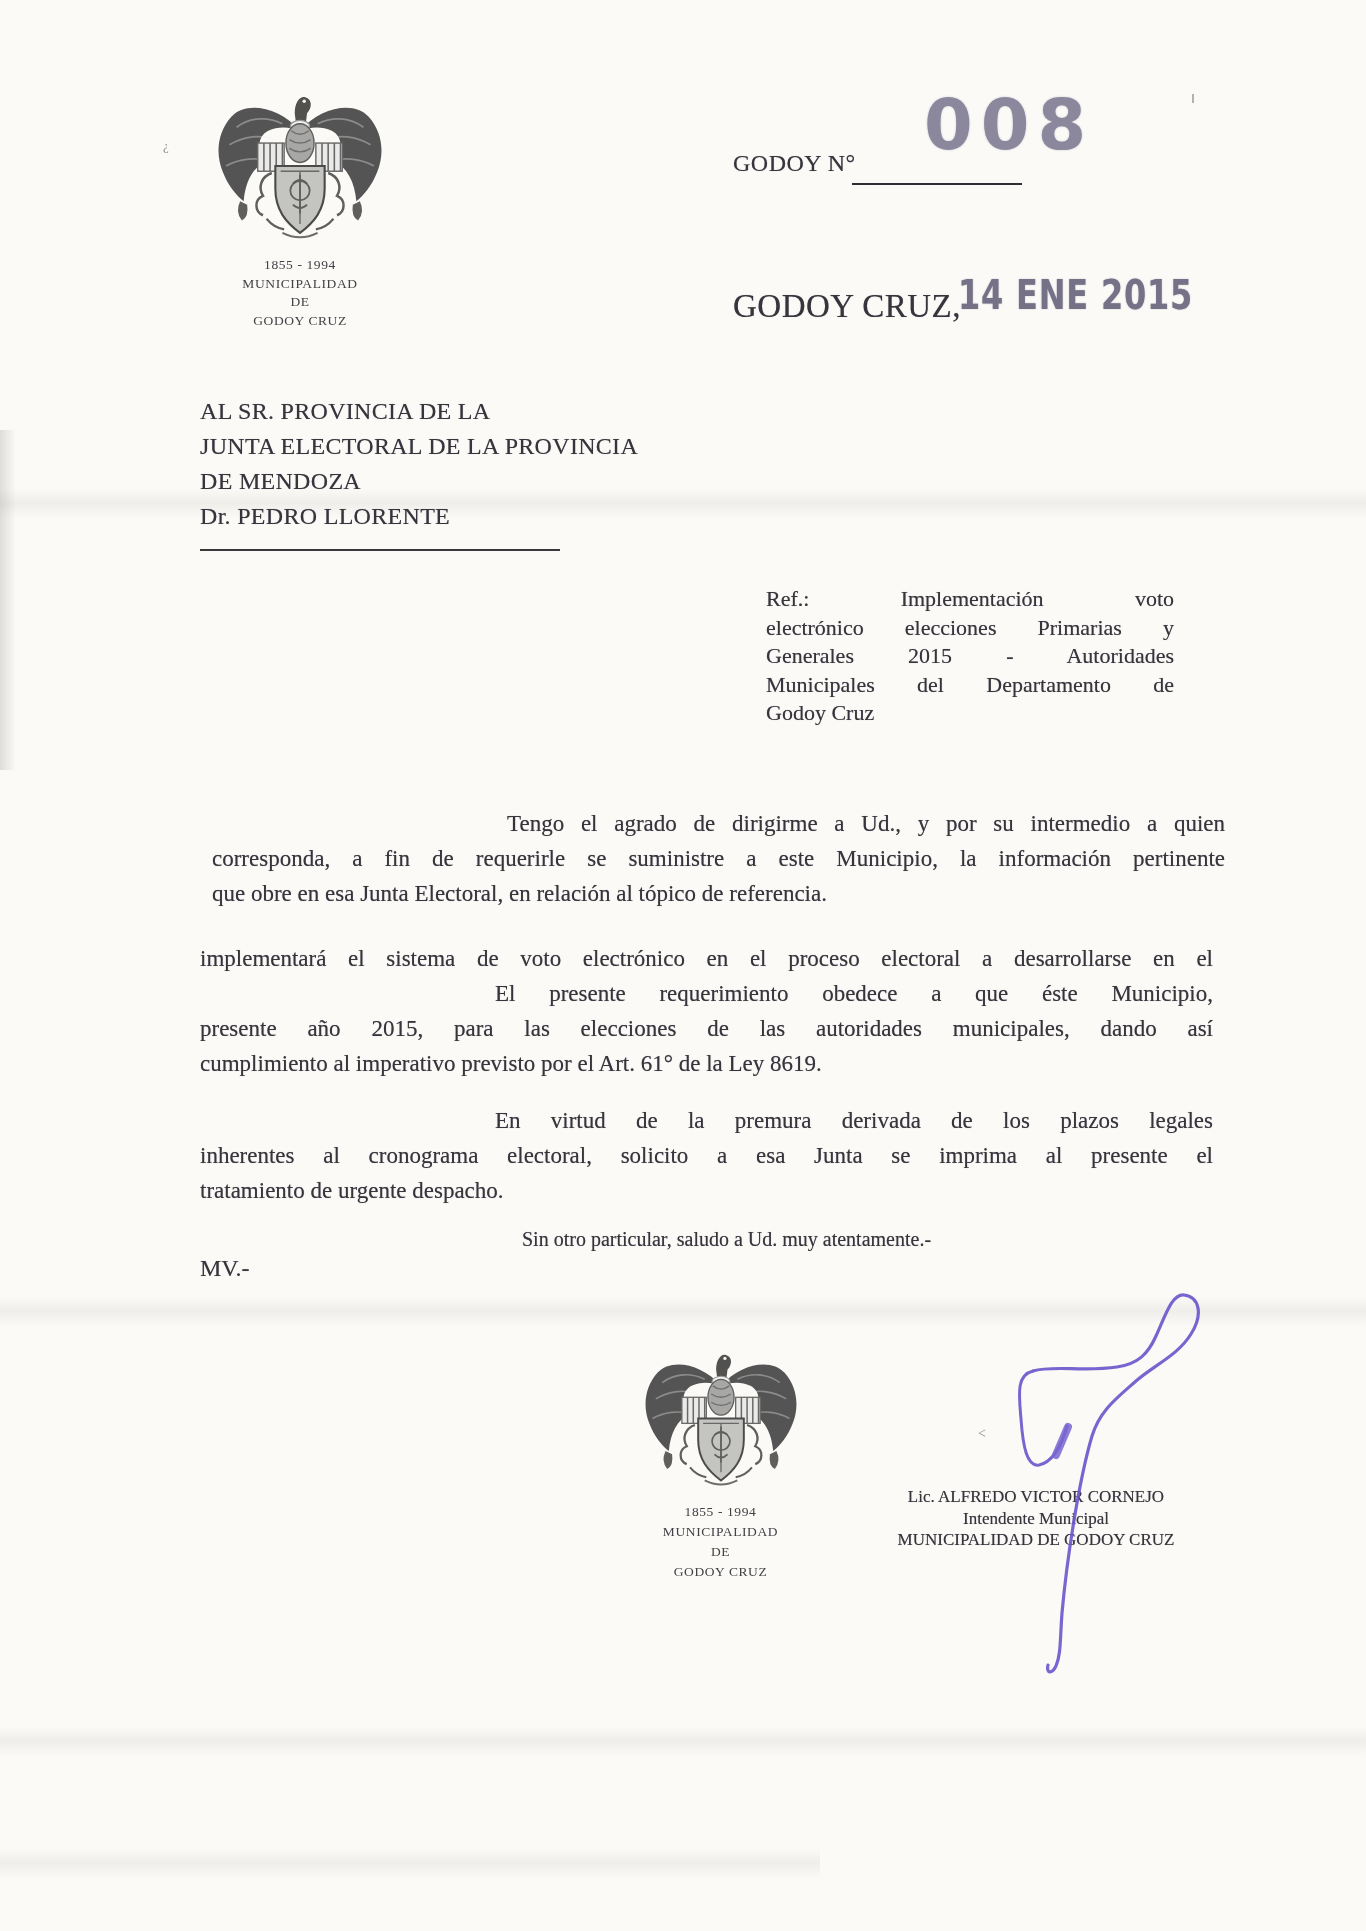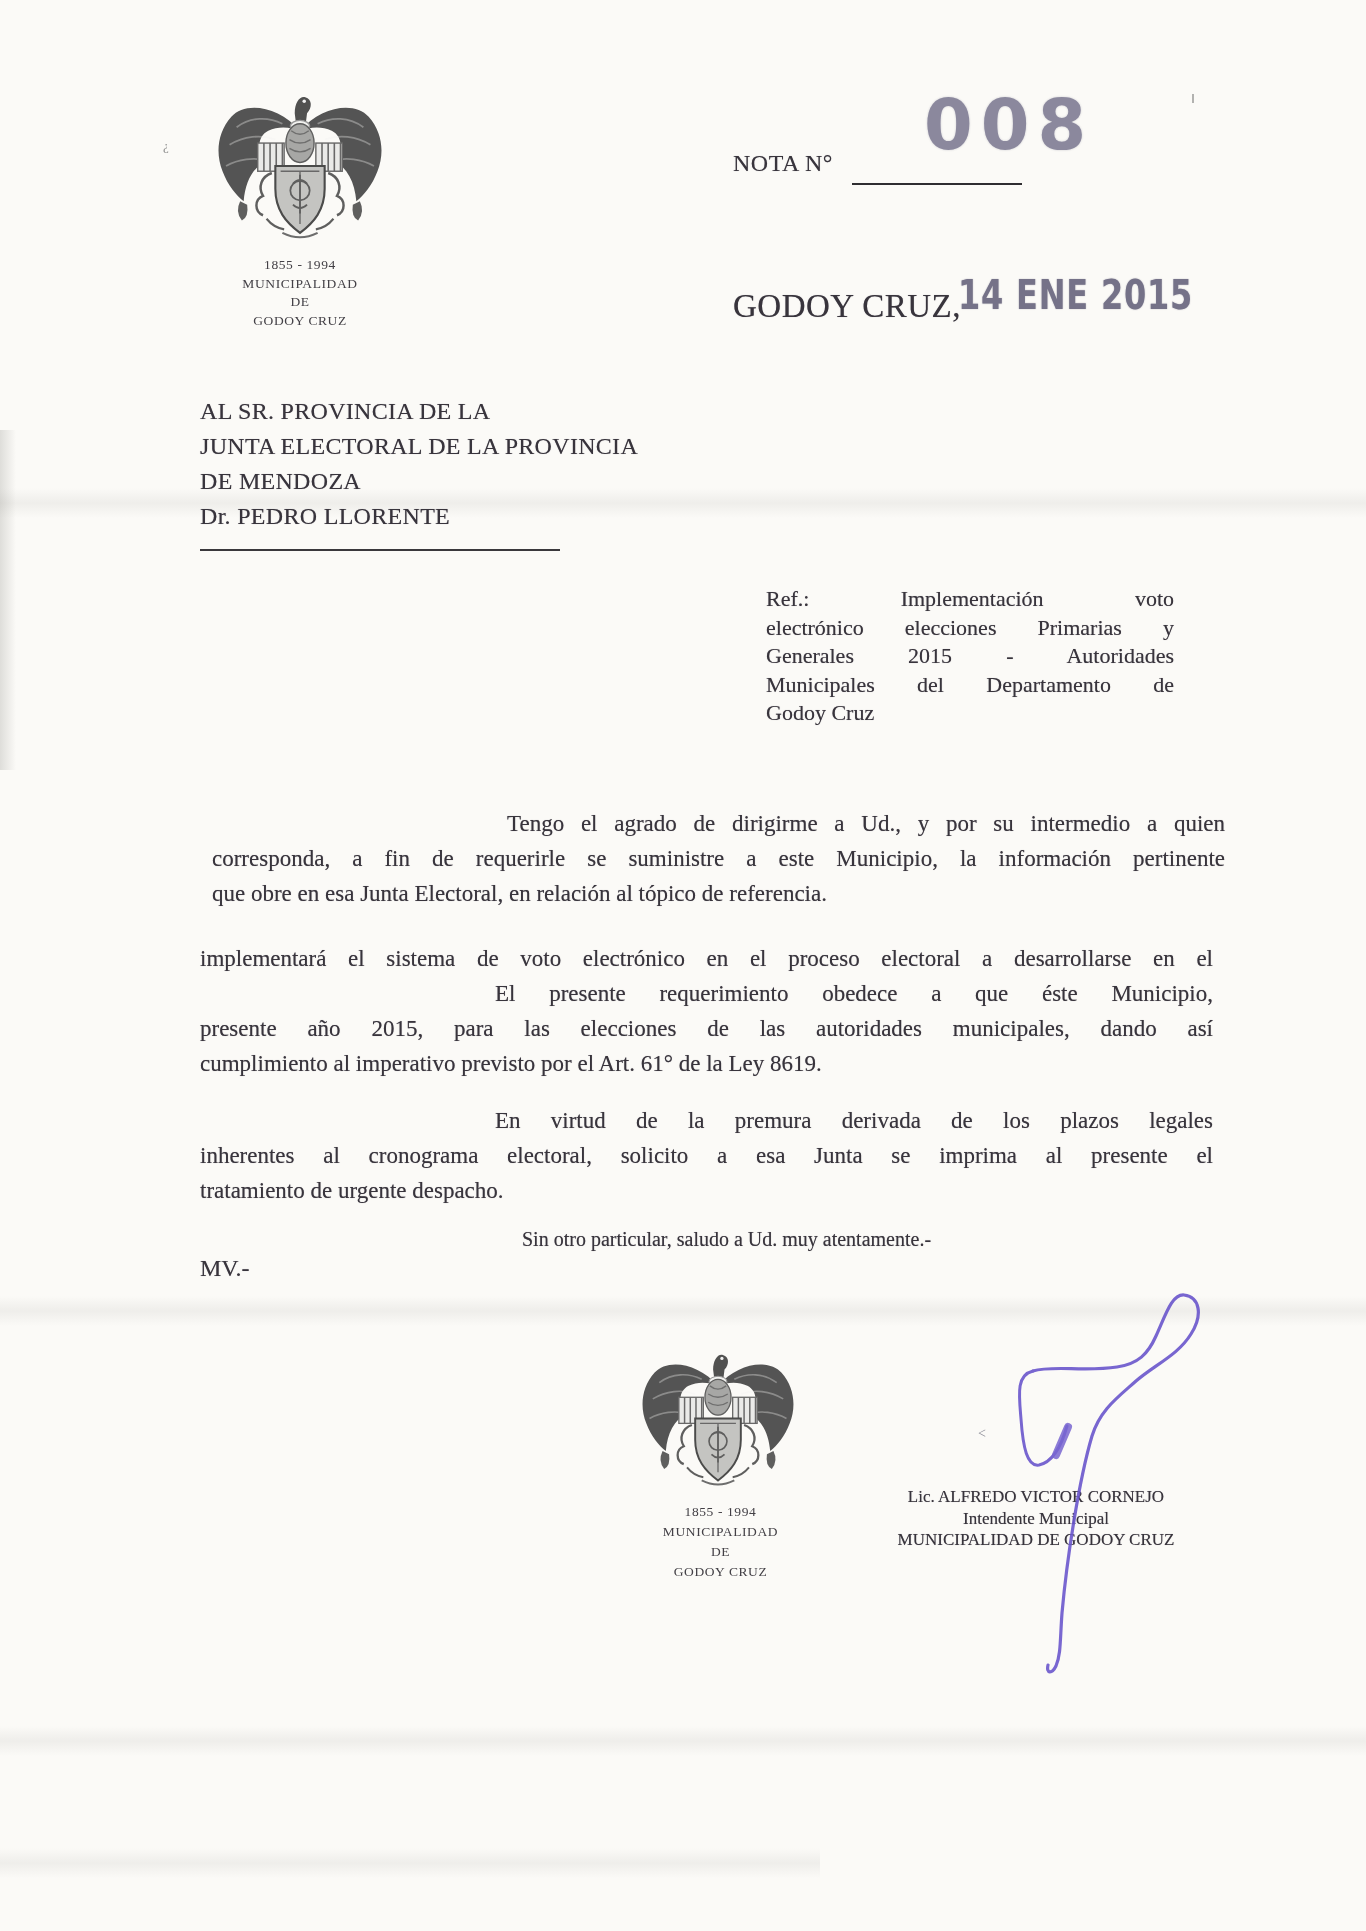--- a/index.html
+++ b/index.html
@@ -37,21 +37,21 @@
   }
   .place-line{left:733px;top:288px;font-size:33px;letter-spacing:.5px;}
   .date-stamp{
     left:958px;top:275px;font-family:"DejaVu Sans",sans-serif;
     font-size:40px;font-weight:700;line-height:1;color:var(--stamp-date);
     transform:scaleX(.8);transform-origin:left top;letter-spacing:1px;
     opacity:.9;text-shadow:0 0 1.5px rgba(103,100,124,.6);
   }
 
   
-  .crest{display:flex;flex-direction:column;}
+  .crest{display:flex;flex-direction:column;align-items:center;}
   .crest-top{left:207px;top:92px;width:186px;}
   .crest-bottom{left:633px;top:1350px;width:175px;}
   .crest-text{font-size:13.5px;letter-spacing:.6px;line-height:18.5px;text-align:center;color:#434046;margin-top:2px;}
   .crest-bottom .crest-text{line-height:20px;}
 
   
   .recipient{left:200px;top:394px;font-size:24px;line-height:35px;letter-spacing:.3px;}
   .recipient-line{left:200px;top:549px;width:360px;height:2px;background:#3a383c;}
 
   
@@ -131,21 +131,21 @@
     </svg>
     <div class="crest-text">
       <div>1855 - 1994</div>
       <div>MUNICIPALIDAD</div>
       <div>DE</div>
       <div>GODOY CRUZ</div>
     </div>
   </div>
 
   <div class="abs nota-number">008</div>
-  <div class="abs nota-label soft">NOTA N°</div>
+  <div class="abs nota-label soft">GODOY N°</div>
   <div class="abs nota-line"></div>
   <div class="abs place-line soft">GODOY CRUZ,</div>
   <div class="abs date-stamp">14 ENE 2015</div>
 
   <div class="abs recipient soft">
     <div>AL SR. PROVINCIA DE LA</div>
     <div>JUNTA ELECTORAL DE LA PROVINCIA</div>
     <div>DE MENDOZA</div>
     <div>Dr. PEDRO LLORENTE</div>
   </div>

